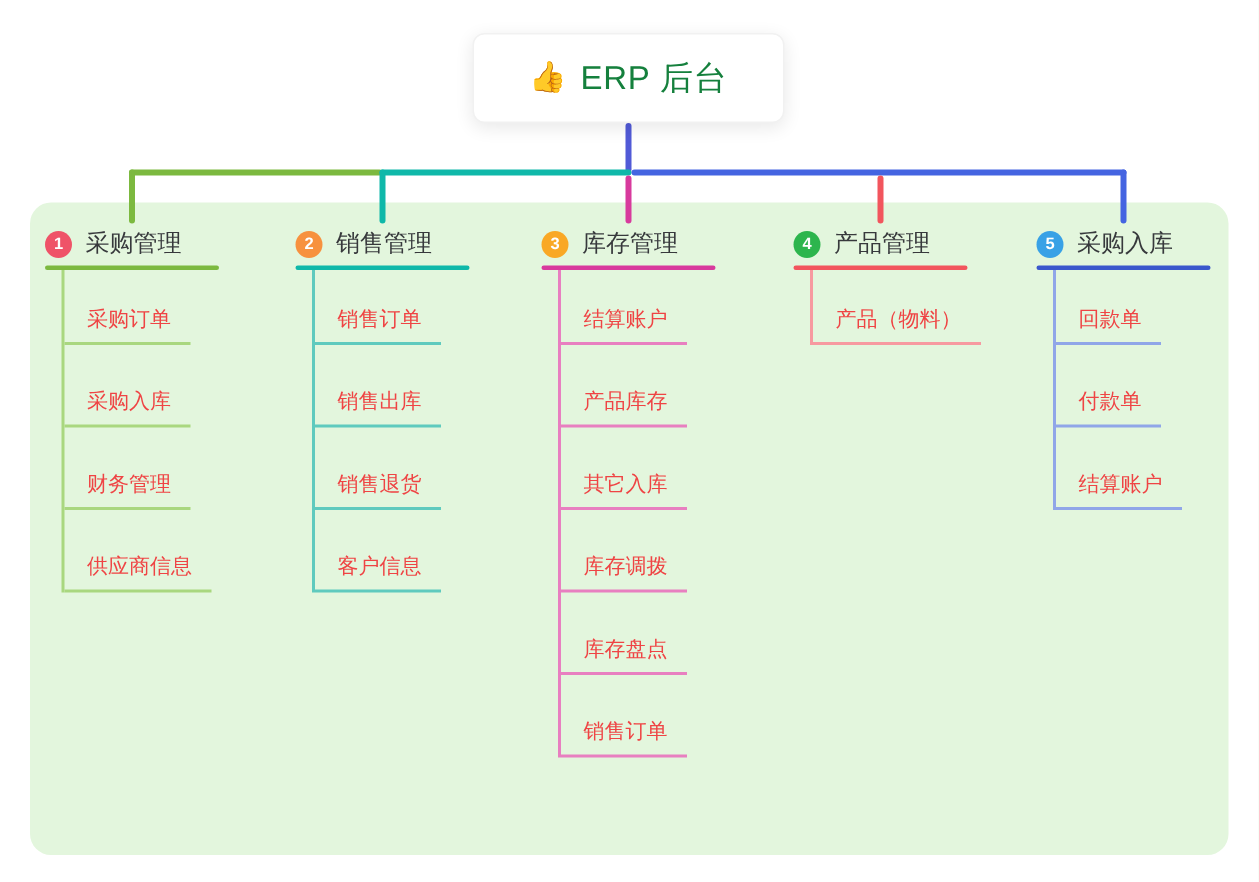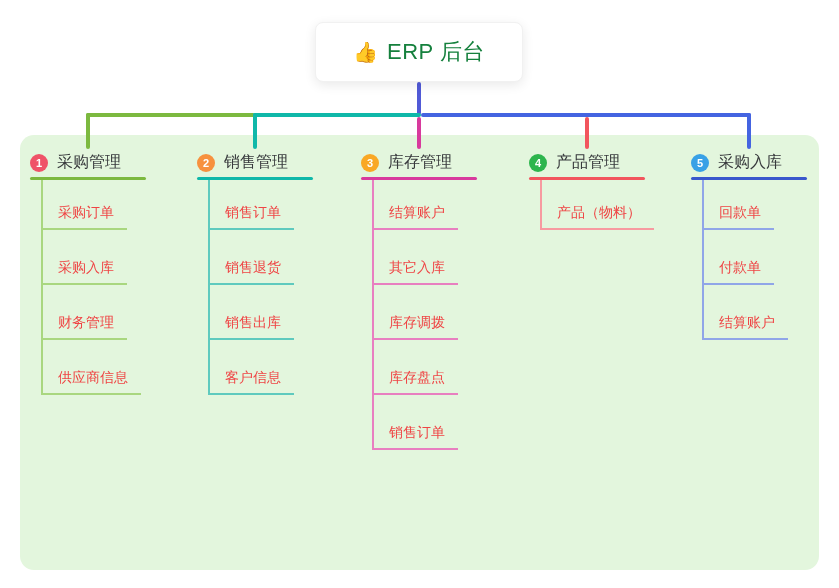--- a/index.html
+++ b/index.html
@@ -98,40 +98,43 @@
     <div class="branch-title">
       <span class="badge">2</span>
       <span class="branch-label">销售管理</span>
     </div>
     <div class="branch-underline"></div>
     <div class="children">
       <div class="child">
           <span class="child-label">销售订单</span>
         </div>
       <div class="child">
-          <span class="child-label">销售退货</span>
+          <span class="child-label">销售出库</span>
         </div>
       <div class="child">
-          <span class="child-label">销售出库</span>
+          <span class="child-label">销售退货</span>
         </div>
       <div class="child">
           <span class="child-label">客户信息</span>
         </div>
     </div>
   </div>
 
   <div class="branch b3">
     <div class="branch-title">
       <span class="badge">3</span>
       <span class="branch-label">库存管理</span>
     </div>
     <div class="branch-underline"></div>
     <div class="children">
       <div class="child">
           <span class="child-label">结算账户</span>
+        </div>
+      <div class="child">
+          <span class="child-label">产品库存</span>
         </div>
       <div class="child">
           <span class="child-label">其它入库</span>
         </div>
       <div class="child">
           <span class="child-label">库存调拨</span>
         </div>
       <div class="child">
           <span class="child-label">库存盘点</span>
         </div>

